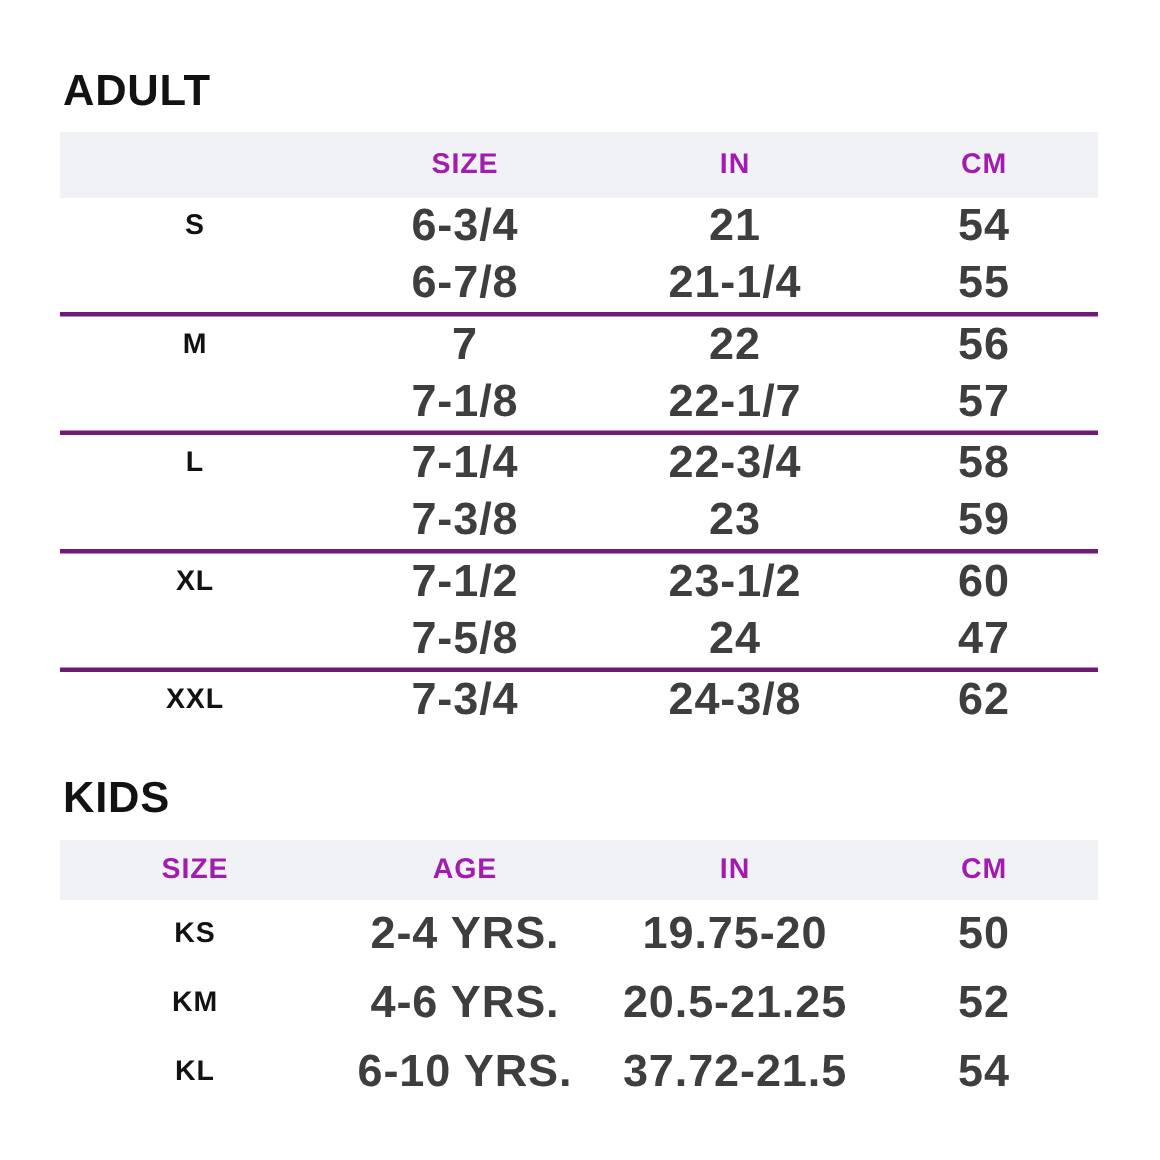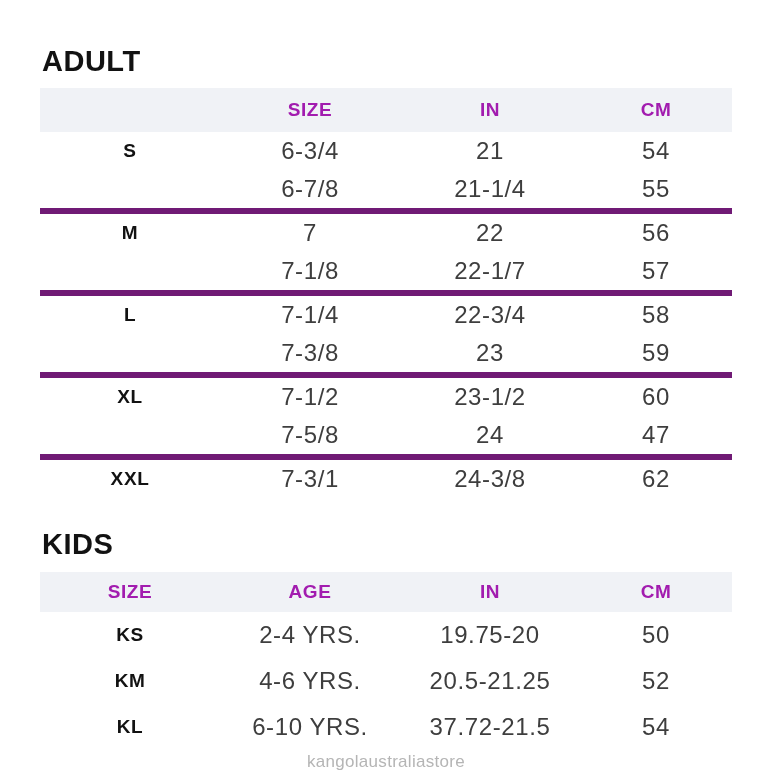--- a/index.html
+++ b/index.html
@@ -42,34 +42,34 @@
     text-align: center;
     padding: 0;
   }
   table.kids-table thead th { height: 40px; }
 
   table.size-table td {
     height: 38px;
     text-align: center;
     vertical-align: middle;
     padding: 0;
-    font-size: 24px;
-    font-weight: 400;
+    font-size: 30px;
+    font-weight: 700;
     letter-spacing: 0.6px;
     color: #3e3e3e;
   }
   table.kids-table td { height: 46px; }
 
   table.size-table td.lbl {
     font-size: 19px;
     font-weight: bold;
     letter-spacing: 0.6px;
     color: #121212;
   }
-  tr.group-end td { border-bottom: 6px solid #701a75; }
+  tr.group-end td { border-bottom: 3px solid #701a75; }
 
   .watermark {
     margin-top: 2px;
     width: 692px;
     text-align: center;
     font-size: 17px;
     font-weight: 400;
     letter-spacing: 0.3px;
     color: #b5b5b5;
   }
@@ -144,21 +144,21 @@
       </tr>
       <tr class="group-end">
         <td class="lbl"></td>
         <td>7-5/8</td>
         <td>24</td>
         <td>47</td>
       </tr>
 
       <tr>
         <td class="lbl">XXL</td>
-        <td>7-3/1</td>
+        <td>7-3/4</td>
         <td>24-3/8</td>
         <td>62</td>
       </tr>
     </tbody>
   </table>
 
   <h2 class="section-title kids">KIDS</h2>
 
   <table class="size-table kids-table">
     <colgroup>
@@ -190,15 +190,14 @@
       </tr>
       <tr>
         <td class="lbl">KL</td>
         <td>6-10 YRS.</td>
         <td>37.72-21.5</td>
         <td>54</td>
       </tr>
     </tbody>
   </table>
 
-  <div class="watermark">kangolaustraliastore</div>
 
 </div>
 
 </body></html>

